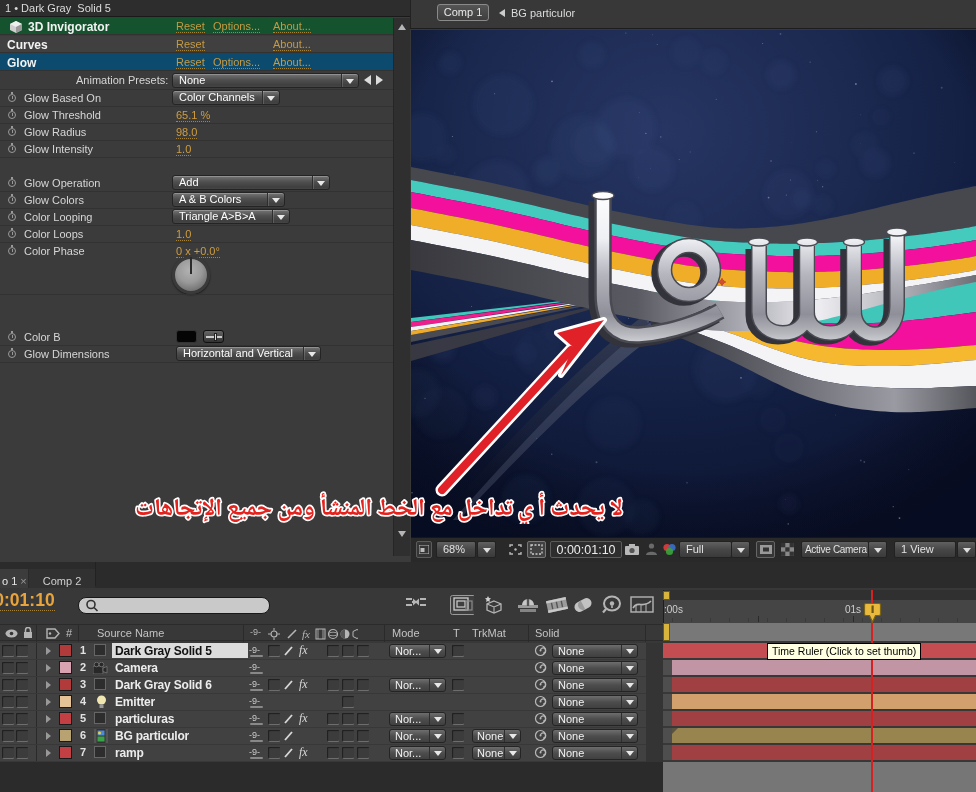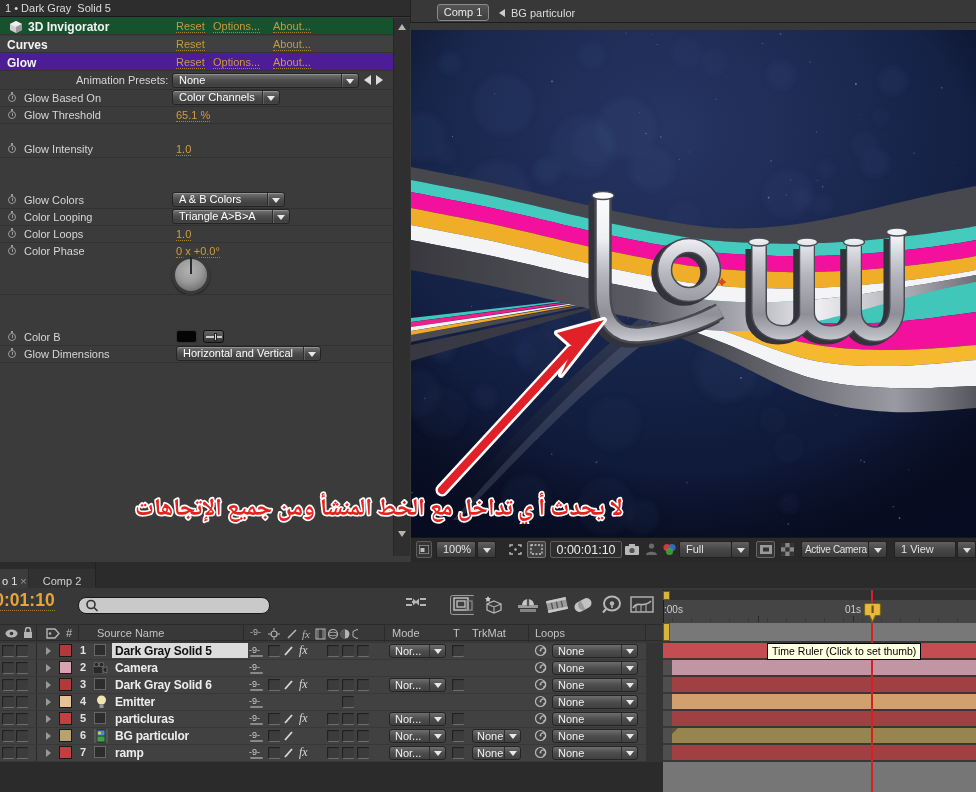--- a/index.html
+++ b/index.html
@@ -12,21 +12,21 @@
 .lk{position:absolute;top:2px;color:#c59a44;border-bottom:1px dotted #a5813a;line-height:12px;white-space:nowrap}
 .val{position:absolute;top:2px;color:#cf9d40;border-bottom:1px dotted #a5813a;line-height:12px;white-space:nowrap}
 .dd{position:absolute;height:15px;background:linear-gradient(#757575,#4f4f4f 45%,#3f3f3f 85%,#454545);border:1px solid #242424;border-radius:3px;color:#fdfdfd;font-size:11px;line-height:13px;padding-left:6px;box-shadow:inset 0 1px 0 rgba(255,255,255,.22);white-space:nowrap;overflow:hidden}
 .dd u{position:absolute;right:0;top:0;bottom:0;width:17px;border-left:1px solid #2e2e2e;box-shadow:inset 1px 0 0 rgba(255,255,255,.15)}
 .dd u:after{content:"";position:absolute;left:4px;top:5px;border-left:4px solid transparent;border-right:4px solid transparent;border-top:5px solid #e8e8e8}
 .st{position:absolute;left:8px;top:4px;width:8px;height:8px;border:1px solid #9a9a9a;border-radius:50%}
 .st:before{content:"";position:absolute;left:2px;top:-3px;width:2px;height:2px;background:#9a9a9a}
 .st:after{content:"";position:absolute;left:3px;top:1px;width:1px;height:3px;background:#9a9a9a}
 
 #comp{left:410px;top:0;width:566px;height:562px;background:#383838}
-#ctab{left:0;top:0;width:566px;height:23px;background:#383838;border-bottom:1px solid #1d1d1d;border-left:1px solid #222}
+#ctab{left:0;top:0;width:566px;height:29px;background:#383838;border-bottom:1px solid #1d1d1d;border-left:1px solid #222}
 #vp{left:1px;top:30px;width:565px;height:507px;overflow:hidden}
 #ctb{left:1px;top:537px;width:565px;height:25px;background:#292929;border-top:1px solid #161616;font-size:11px;color:#ccc}
 .tbbox{position:absolute;top:3px;height:17px;background:#353535;border:1px solid #5c5c5c;border-radius:2px;color:#dcdcdc;font-size:11px;line-height:15px;text-align:center}
 .tbdd{position:absolute;top:3px;height:17px;background:linear-gradient(#616161,#474747 50%,#3a3a3a);border:1px solid #222;border-radius:2px;color:#e2e2e2;font-size:11px;line-height:15px;padding-left:6px}
 .tbarr{position:absolute;top:3px;height:17px;width:19px;background:linear-gradient(#616161,#474747 50%,#3a3a3a);border:1px solid #222;border-radius:2px}
 .tbarr:after{content:"";position:absolute;left:5px;top:6px;border-left:4px solid transparent;border-right:4px solid transparent;border-top:5px solid #ddd}
 
 #tl{left:0;top:562px;width:976px;height:230px;background:#383838}
 #tltabs{position:absolute;left:0;top:0;width:976px;height:26px;background:#2b2b2b}
 .tab{position:absolute;top:7px;height:26px;font-size:11px;color:#cfcfcf;line-height:24px}
@@ -57,21 +57,21 @@
         <span class="lbl" style="left:28px;font-weight:bold;color:#f2f2f2;font-size:12px">3D Invigorator</span>
         <span class="lk" style="left:176px">Reset</span>
         <span class="lk" style="left:213px">Options...</span>
         <span class="lk" style="left:273px">About...</span>
       </div>
 <div class="ecrow" style="top:36px;background:#404040">
         <span class="lbl" style="left:7px;font-weight:bold;color:#f2f2f2;font-size:12px">Curves</span>
         <span class="lk" style="left:176px">Reset</span>
         <span class="lk" style="left:273px">About...</span>
       </div>
-<div class="ecrow" style="top:54px;background:#4c1d95">
+<div class="ecrow" style="top:54px;background:#0c4a6e">
         <span class="lbl" style="left:7px;font-weight:bold;color:#f2f2f2;font-size:12px">Glow</span>
         <span class="lk" style="left:176px">Reset</span>
         <span class="lk" style="left:213px">Options...</span>
         <span class="lk" style="left:273px">About...</span>
       </div>
 <div class="ecrow" style="top:72px;height:18px">
         <span class="lbl" style="left:76px">Animation Presets:</span>
         <div class="dd" style="left:172px;width:187px;top:1px">None<u></u></div>
         <span style="position:absolute;left:364px;top:3px;width:0;height:0;border-top:5px solid transparent;border-bottom:5px solid transparent;border-right:7px solid #dcdcdc"></span>
         <span style="position:absolute;left:376px;top:3px;width:0;height:0;border-top:5px solid transparent;border-bottom:5px solid transparent;border-left:7px solid #dcdcdc"></span>
@@ -79,24 +79,34 @@
 <div class="ecrow" style="top:90px;">
         <span class="st"></span>
         <span class="lbl" style="left:24px">Glow Based On</span>
         <div class="dd" style="left:172px;width:108px">Color Channels<u></u></div>
       </div>
 <div class="ecrow" style="top:107px;">
         <span class="st"></span>
         <span class="lbl" style="left:24px">Glow Threshold</span>
         <span class="val" style="left:176px">65.1 %</span>
       </div>
+<div class="ecrow" style="top:124px;">
+        <span class="st"></span>
+        <span class="lbl" style="left:24px">Glow Radius</span>
+        <span class="val" style="left:176px">98.0</span>
+      </div>
 <div class="ecrow" style="top:141px;text-decoration:underline;">
         <span class="st"></span>
         <span class="lbl" style="left:24px">Glow Intensity</span>
         <span class="val" style="left:176px">1.0</span>
+      </div>
+<div class="ecrow" style="top:175px;">
+        <span class="st"></span>
+        <span class="lbl" style="left:24px">Glow Operation</span>
+        <div class="dd" style="left:172px;width:158px">Add<u></u></div>
       </div>
 <div class="ecrow" style="top:192px;">
         <span class="st"></span>
         <span class="lbl" style="left:24px">Glow Colors</span>
         <div class="dd" style="left:172px;width:113px">A &amp; B Colors<u></u></div>
       </div>
 <div class="ecrow" style="top:209px;">
         <span class="st"></span>
         <span class="lbl" style="left:24px">Color Looping</span>
         <div class="dd" style="left:172px;width:118px">Triangle A&gt;B&gt;A<u></u></div>
@@ -390,21 +400,21 @@
 <polygon points="193,290 146,303 162,317 150,345" fill="#fff" stroke="#fff" stroke-width="6" stroke-linejoin="round"></polygon>
 <path d="M31,460 L160,320" stroke="#e02228" stroke-width="8" stroke-linecap="round" fill="none"></path>
 <polygon points="193,290 146,303 162,317 150,345" fill="#e02228"></polygon>
 </g>
 </svg></div>
 <div id="ctb" class="ab">
 <div class="tbbox" style="left:5px;width:16px"><svg width="10" height="9" viewBox="0 0 10 9" style="margin-top:3px">
             <rect x="0" y="0" width="10" height="9" fill="none" stroke="#bbb"></rect>
             <rect x="1.5" y="3" width="4" height="4" fill="#bbb"></rect>
           </svg></div>
-<div class="tbdd" style="left:25px;width:40px">100%</div>
+<div class="tbdd" style="left:25px;width:40px">68%</div>
         <div class="tbarr" style="left:66px"></div>
 <div class="tbbox" style="left:96px;width:17px;background:none;border:none"><svg width="15" height="13" viewBox="0 0 15 13" style="margin-top:2px">
             <path d="M2,4 L2,2 L5,2 M10,2 L13,2 L13,4 M13,9 L13,11 L10,11 M5,11 L2,11 L2,9" stroke="#b8b8b8" fill="none" stroke-width="1.4"></path>
             <circle cx="7.5" cy="6.5" r="1.2" fill="#b8b8b8"></circle>
           </svg></div>
 <div class="tbbox" style="left:116px;width:19px;border-color:#777;background:#414141"><svg width="13" height="11" viewBox="0 0 13 11" style="margin-top:2px">
             <rect x="1" y="1" width="11" height="9" fill="none" stroke="#ccc" stroke-width="1.3" stroke-dasharray="2,1.5"></rect>
           </svg></div>
 <div class="tbbox" style="left:139px;width:72px;background:#2e2e2e;border-color:#5c5c5c;color:#ececec;font-size:12.5px;line-height:16px">0:00:01:10</div>
 <div class="tbbox" style="left:212px;width:17px;background:none;border:none"><svg width="14" height="11" viewBox="0 0 14 11" style="margin-top:3px">
@@ -563,21 +573,21 @@
           <ellipse cx="65" cy="6" rx="4.5" ry="1.8" fill="none" stroke="#b5b5b5" stroke-width=".8"></ellipse>
           <circle cx="77" cy="6" r="4.5" fill="#b5b5b5"></circle>
           <path d="M77,1.5 A4.5,4.5 0 0 0 77,10.5 Z" fill="#555"></path>
           <path d="M89,1.5 L93,3.5 93,8.5 89,10.5 85,8.5 85,3.5 Z" fill="none" stroke="#b5b5b5"></path>
         </svg>
 <div class="vline" style="left:384px;top:0;height:17px"></div>
 <div class="hdrlbl" style="left:392px">Mode</div>
 <div class="hdrlbl" style="left:453px">T</div>
 <div class="hdrlbl" style="left:472px">TrkMat</div>
 <div class="vline" style="left:528px;top:0;height:17px"></div>
-<div class="hdrlbl" style="left:535px">Loops</div>
+<div class="hdrlbl" style="left:535px">Solid</div>
 <div class="vline" style="left:645px;top:0;height:17px"></div>
 </div>
 <div class="lrow" style="top:81px">
 <span class="box" style="left:2px;top:2px"></span>
         <span class="box" style="left:16px;top:2px"></span>
 <div class="vline" style="left:36px;top:0;height:16px"></div>
 <span class="tri" style="left:46px;top:4px"></span>
 <span class="ab" style="left:59px;top:1px;width:13px;height:13px;background:#b13b3b;border:1px solid #191919"></span>
 <span class="ab" style="left:80px;top:1px;font-weight:bold;color:#e2e2e2">1</span>
 <span class="sq" style="left:94px;top:1px"></span>

